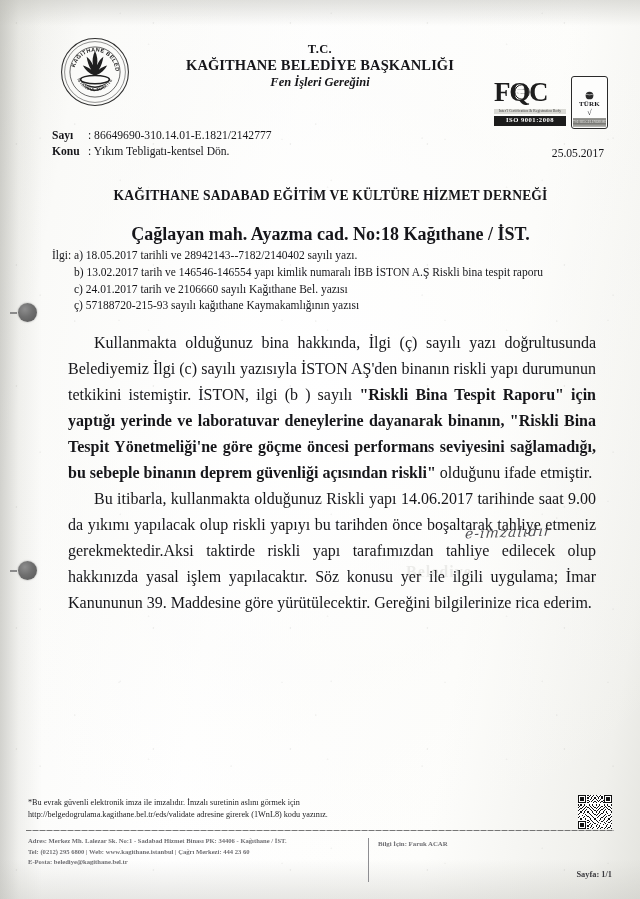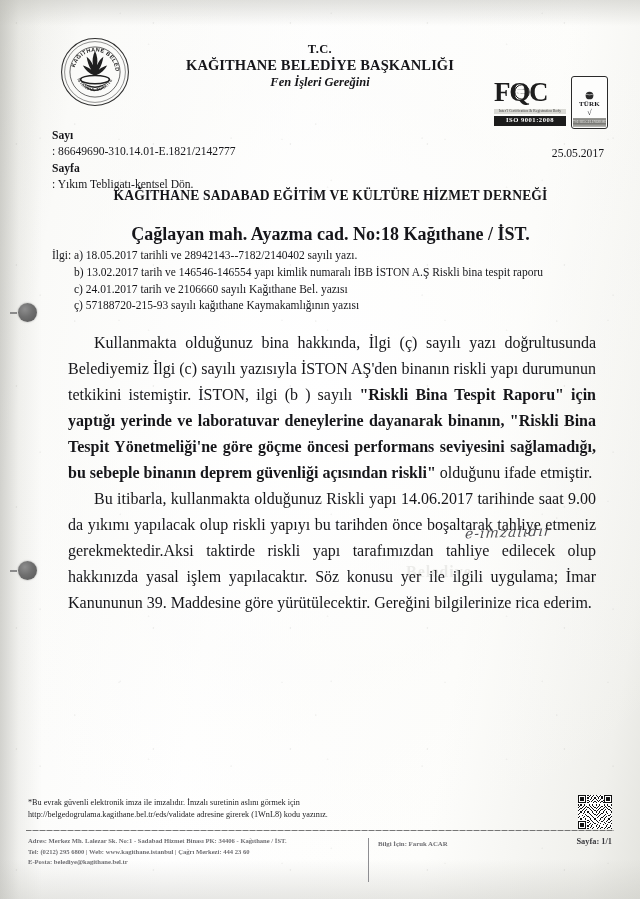--- a/index.html
+++ b/index.html
@@ -182,21 +182,21 @@
     white-space: nowrap;
   }
 
   
   #meta {
     position: absolute;
     left: 52px; right: 36px; top: 128px;
     font-size: 11.6px;
     line-height: 1.42;
   }
-  #meta .row { display: flex; flex-direction: column; }
+  #meta .row { display: flex; }
   #meta .labels { width: 36px; font-weight: bold; flex: none; }
   #meta .val { flex: 1; }
   #meta-date {
     position: absolute;
     right: 0; top: 18px;
     font-size: 11.6px;
   }
 
   
   #recipient {
@@ -306,21 +306,21 @@
   }
   #addr-contact {
     position: absolute;
     left: 378px; top: 840px;
     font-size: 6.8px;
     color: #6f6f73;
     font-weight: bold;
   }
   #page-num {
     position: absolute;
-    right: 28px; top: 837px;
+    right: 28px; top: 870px;
     font-size: 8.4px;
     font-weight: bold;
     color: #3a3a3e;
   }
   .blur-soft { filter: blur(.22px); }
 </style>
 </head>
 <body>
 
 <div id="page">
@@ -395,21 +395,21 @@
         </div>
       </div>
     </div>
 
     <div id="meta">
       <div class="row">
         <span class="labels">Sayı</span>
         <span class="val">: 86649690-310.14.01-E.1821/2142777</span>
       </div>
       <div class="row">
-        <span class="labels">Sayfa</span>
+        <span class="labels">Konu</span>
         <span class="val">: Yıkım Tebligatı-kentsel Dön.</span>
       </div>
       <div id="meta-date">25.05.2017</div>
     </div>
 
     <div id="recipient">
       <div class="org-line">KAĞITHANE SADABAD EĞİTİM VE KÜLTÜRE HİZMET DERNEĞİ</div>
       <div class="addr-line">Çağlayan mah. Ayazma cad. No:18 Kağıthane / İST.</div>
     </div>
 

